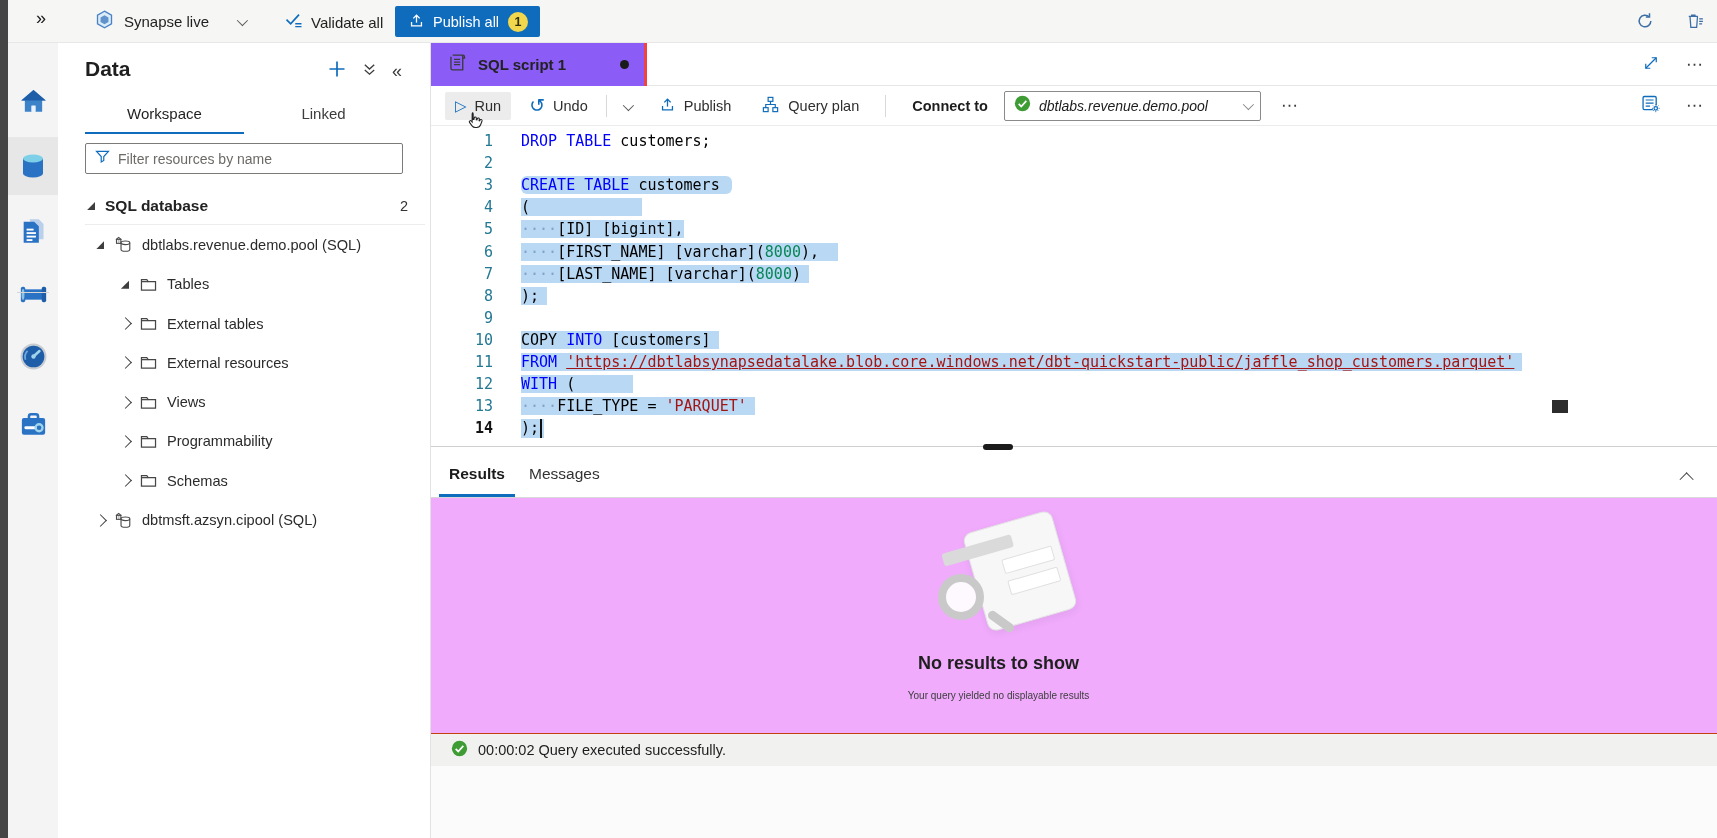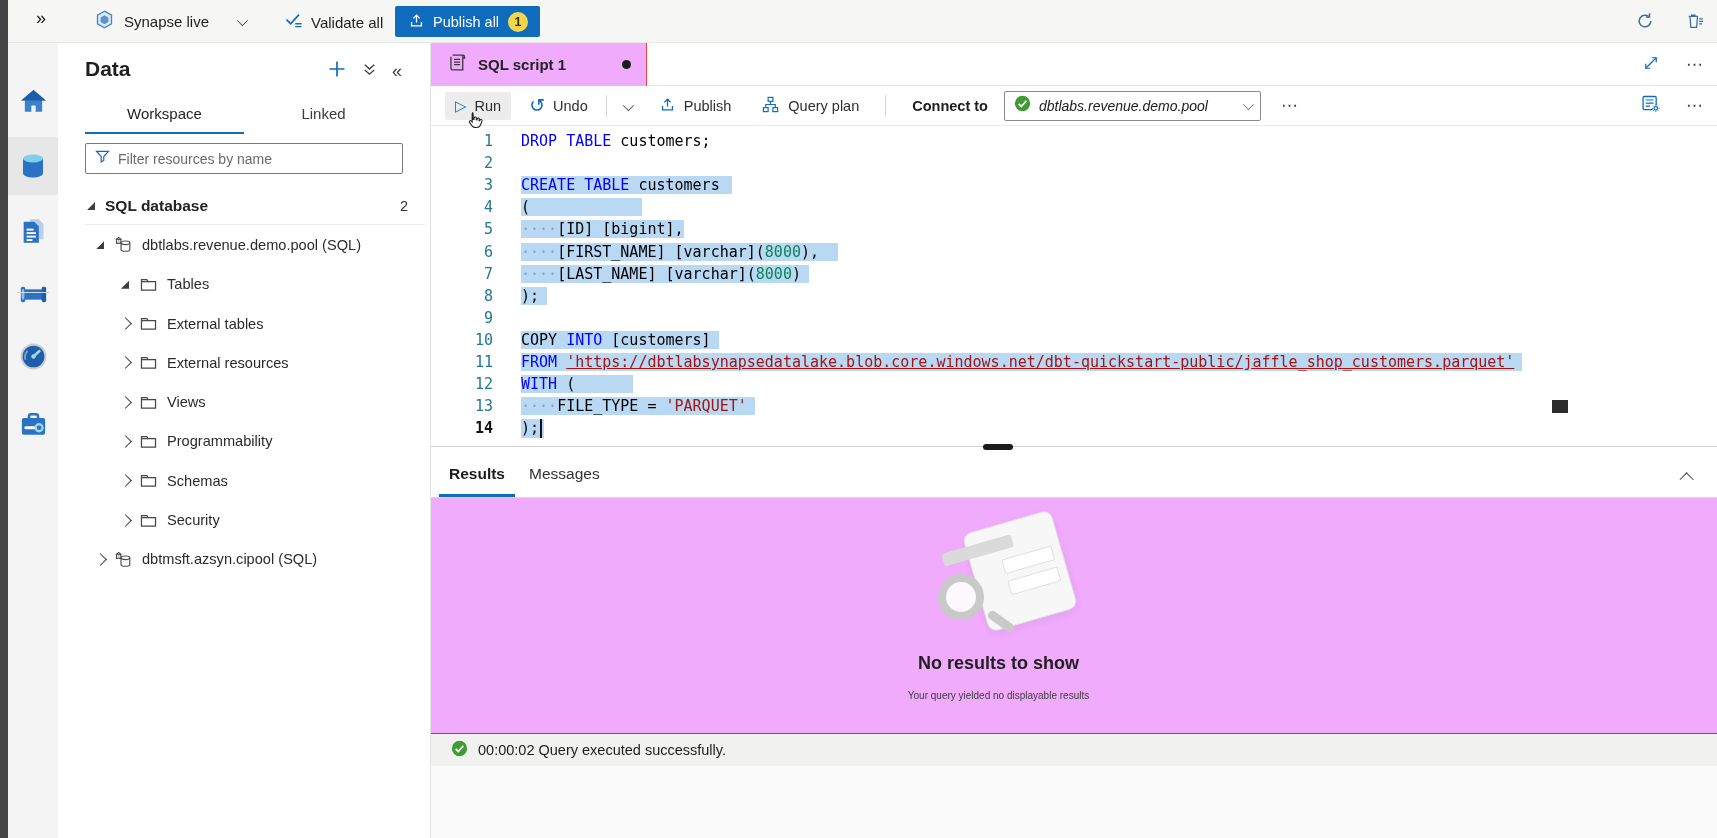--- a/index.html
+++ b/index.html
@@ -48,21 +48,21 @@
   .twisty.exp::before { content:""; width:9px; height:9px; background:#3e3e3e; clip-path:polygon(100% 10%, 100% 100%, 10% 100%); }
   .twisty.col::before { content:""; width:8px; height:8px; border-top:1.3px solid #3e3e3e; border-right:1.3px solid #3e3e3e; transform:rotate(45deg); margin-left:1px; }
   .ticon { flex:none; margin-right:9px; display:flex; align-items:center; }
   .tlabel { font-size:14.6px; color:#2b2b2b; white-space:nowrap; }
   .tlabel.b { font-size:15.5px; font-weight:600; color:#222; }
   .tcount { position:absolute; right:22px; font-size:14.5px; color:#333; }
 
   
   .main { position:absolute; left:431px; top:43px; right:0; bottom:0; background:#fff; }
   .doc-tabbar { height:43px; border-bottom:1px solid #e6e6e6; position:relative; background:#fff; }
-  .doc-tab { position:absolute; left:0; top:0; width:216px; height:43px; background:#f0abfc; border-right:1px solid #ef4444; display:flex; align-items:center; padding-left:16px; cursor:pointer; }
+  .doc-tab { position:absolute; left:0; top:0; width:216px; height:43px; background:#8b5cf6; border-right:3px solid #ef4444; display:flex; align-items:center; padding-left:16px; cursor:pointer; }
   .doc-tab .ttl { margin-left:10px; font-size:15px; font-weight:700; color:#222; }
   .doc-tab .dirty { margin-left:auto; margin-right:15px; width:9px; height:9px; border-radius:50%; background:#1b1b1b; }
   .doc-tabbar .bar-icons { position:absolute; right:13px; top:0; height:43px; display:flex; align-items:center; gap:26px; }
   .more-dots { font-size:17px; color:#3c3c3c; letter-spacing:1px; cursor:pointer; line-height:1; }
 
   .toolbar { height:40px; border-bottom:1px solid #ececec; display:flex; align-items:center; padding:0 13px 0 14px; position:relative; }
   .tbtn { display:flex; align-items:center; gap:8px; padding:6px 10px; border-radius:2px; cursor:pointer; font-size:14.5px; color:#2e2e2e; background:transparent; border:none; font-family:inherit; }
   .tbtn.hov { background:#ececec; }
   .tb-sep { width:1px; height:22px; background:#d8d8d8; margin:0 8px; }
   .run-glyph { color:#0f6cbd; font-size:15px; line-height:1; }
@@ -300,30 +300,20 @@
       <div class="trow lvl2">
         <span class="twisty col"></span>
         <span class="ticon">
           <svg viewBox="0 0 20 20" width="19" height="19">
             <path d="M2.6 16V4.9h5.6l1.5 2h7.7V16z" fill="none" stroke="#464646" stroke-width="1.3"></path>
             <path d="M2.6 7h7.1" stroke="#464646" stroke-width="1.3"></path>
           </svg>
         </span>
         <span class="tlabel">Schemas</span>
       </div>
-      <div class="trow lvl2">
-        <span class="twisty col"></span>
-        <span class="ticon">
-          <svg viewBox="0 0 20 20" width="19" height="19">
-            <path d="M2.6 16V4.9h5.6l1.5 2h7.7V16z" fill="none" stroke="#464646" stroke-width="1.3"></path>
-            <path d="M2.6 7h7.1" stroke="#464646" stroke-width="1.3"></path>
-          </svg>
-        </span>
-        <span class="tlabel">Security</span>
-      </div>
       <div class="trow lvl1">
         <span class="twisty col"></span>
         <span class="ticon">
           <svg viewBox="0 0 20 20" width="19" height="19">
             <rect x="2.6" y="4.6" width="4.6" height="4.2" fill="#f2f2f2" stroke="#4a4a4a" stroke-width="1.1"></rect>
             <path d="M2 4.8 4.9 2.6 7.8 4.8" fill="none" stroke="#4a4a4a" stroke-width="1.1"></path>
             <path d="M4.1 6.2h1.6M4.1 7.6h1.6" stroke="#8a8a8a" stroke-width="0.8"></path>
             <ellipse cx="12" cy="8.2" rx="4.6" ry="1.9" fill="#fff" stroke="#4a4a4a" stroke-width="1.2"></ellipse>
             <path d="M7.4 8.2v7c0 1 2.1 1.9 4.6 1.9s4.6-.9 4.6-1.9v-7" fill="none" stroke="#4a4a4a" stroke-width="1.2"></path>
           </svg>
@@ -409,21 +399,21 @@
         <div class="cline">
           <span class="ln">1</span>
           <span class="lc"><span class="tk-kw">DROP</span><span class="tk-pl"> </span><span class="tk-kw">TABLE</span><span class="tk-pl"> customers;</span></span>
         </div>
         <div class="cline">
           <span class="ln">2</span>
           <span class="lc"></span>
         </div>
         <div class="cline">
           <span class="ln">3</span>
-          <span class="lc"><span class="sel" style="padding-right: 12px;"><span class="tk-kw">CREATE</span><span class="tk-pl"> </span><span class="tk-kw">TABLE</span><span class="tk-pl"> customers</span></span></span>
+          <span class="lc"><span class="sel" style="padding-right: 12px; border-radius: 6px;"><span class="tk-kw">CREATE</span><span class="tk-pl"> </span><span class="tk-kw">TABLE</span><span class="tk-pl"> customers</span></span></span>
         </div>
         <div class="cline">
           <span class="ln">4</span>
           <span class="lc"><span class="sel" style="padding-right: 112px;"><span class="tk-pl">(</span></span></span>
         </div>
         <div class="cline">
           <span class="ln">5</span>
           <span class="lc"><span class="sel" style=""><span class="tk-ws">····</span><span class="tk-pl">[ID] [bigint],</span></span></span>
         </div>
         <div class="cline">

